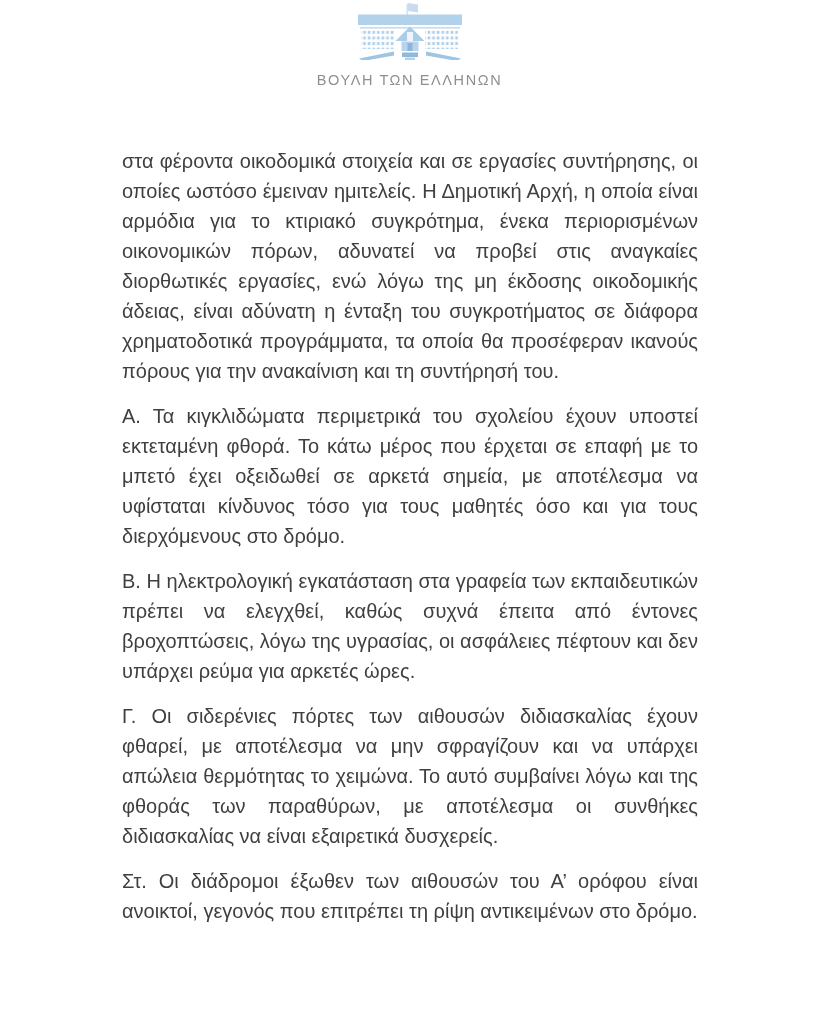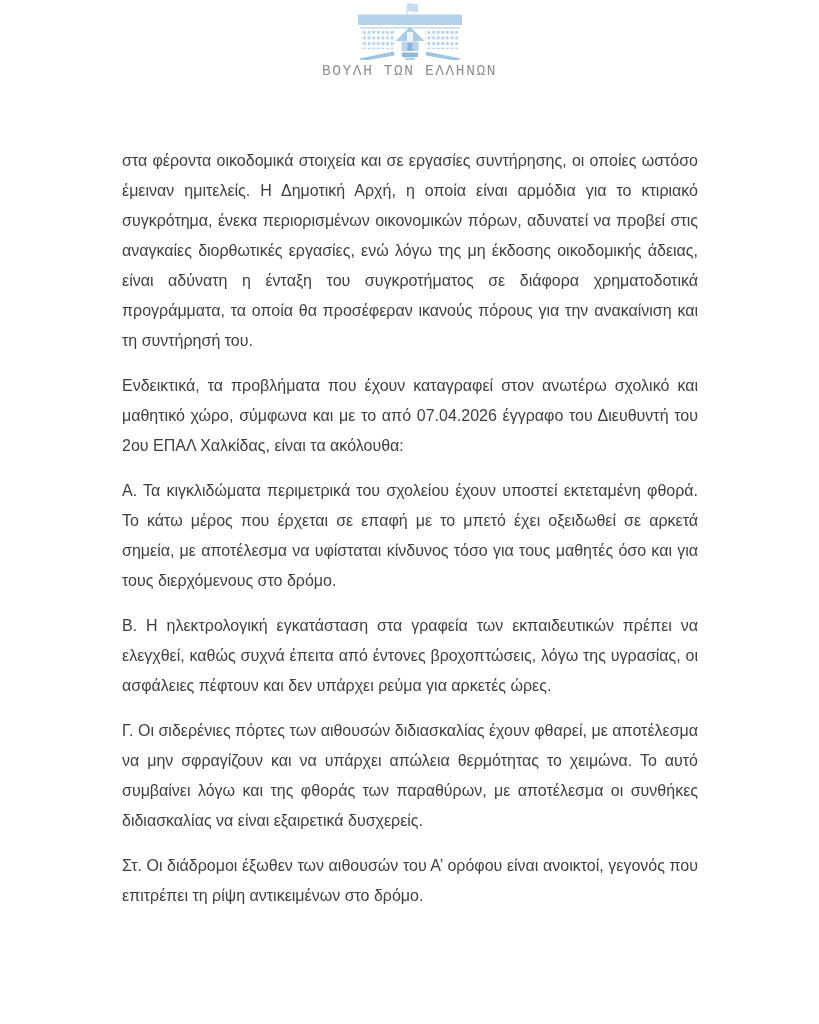--- a/index.html
+++ b/index.html
@@ -20,36 +20,36 @@
     top: 2px;
     left: 0;
     width: 819px;
     text-align: center;
   }
   .logo {
     display: block;
     margin: 0 auto;
   }
   .org-title {
-    margin-top: 3px;
-    font-family: Liberation Mono, monospace;
+    margin-top: 12px;
+    font-family: Liberation Sans, sans-serif;
     font-size: 14.5px;
     letter-spacing: 1.6px;
     color: #8f8f8f;
     white-space: nowrap;
   }
   .content {
     position: absolute;
     top: 146px;
     left: 122px;
     width: 576px;
   }
   .doc-par {
     margin: 0 0 15px 0;
-    font-size: 16px;
+    font-size: 20px;
     line-height: 30px;
     color: #3f3f3f;
     text-align: justify;
     text-justify: inter-word;
   }
 </style>
 </head>
 <body>
 
 <div class="page">
@@ -81,20 +81,19 @@
       <polygon points="1,56.5 36,49.5 36,53.5 5,59" fill="#9ec5e2"></polygon>
       <polygon points="68,49.5 103,56.5 99,59 68,53.5" fill="#9ec5e2"></polygon>
       <rect x="44" y="50.5" width="16" height="4.5" fill="#8fb8dc"></rect>
       <rect x="47" y="55.5" width="10" height="2.5" fill="#b2d2ec"></rect>
     </svg>
     <div class="org-title">ΒΟΥΛΗ ΤΩΝ ΕΛΛΗΝΩΝ</div>
   </div>
 
   <div class="content">
     <p class="doc-par">στα φέροντα οικοδομικά στοιχεία και σε εργασίες συντήρησης, οι οποίες ωστόσο έμειναν ημιτελείς. Η Δημοτική Αρχή, η οποία είναι αρμόδια για το κτιριακό συγκρότημα, ένεκα περιορισμένων οικονομικών πόρων, αδυνατεί να προβεί στις αναγκαίες διορθωτικές εργασίες, ενώ λόγω της μη έκδοσης οικοδομικής άδειας, είναι αδύνατη η ένταξη του συγκροτήματος σε διάφορα χρηματοδοτικά προγράμματα, τα οποία θα προσέφεραν ικανούς πόρους για την ανακαίνιση και τη συντήρησή του.</p>
-    <p class="doc-par">Ενδεικτικά, τα προβλήματα που έχουν καταγραφεί στον ανωτέρω σχολικό και μαθητικό χώρο, σύμφωνα και με το από 07.04.2026 έγγραφο του Διευθυντή του 2ου ΕΠΑΛ Χαλκίδας, είναι τα ακόλουθα:</p>
     <p class="doc-par">Α. Τα κιγκλιδώματα περιμετρικά του σχολείου έχουν υποστεί εκτεταμένη φθορά. Το κάτω μέρος που έρχεται σε επαφή με το μπετό έχει οξειδωθεί σε αρκετά σημεία, με αποτέλεσμα να υφίσταται κίνδυνος τόσο για τους μαθητές όσο και για τους διερχόμενους στο δρόμο.</p>
     <p class="doc-par">Β. Η ηλεκτρολογική εγκατάσταση στα γραφεία των εκπαιδευτικών πρέπει να ελεγχθεί, καθώς συχνά έπειτα από έντονες βροχοπτώσεις, λόγω της υγρασίας, οι ασφάλειες πέφτουν και δεν υπάρχει ρεύμα για αρκετές ώρες.</p>
     <p class="doc-par">Γ. Οι σιδερένιες πόρτες των αιθουσών διδιασκαλίας έχουν φθαρεί, με αποτέλεσμα να μην σφραγίζουν και να υπάρχει απώλεια θερμότητας το χειμώνα. Το αυτό συμβαίνει λόγω και της φθοράς των παραθύρων, με αποτέλεσμα οι συνθήκες διδιασκαλίας να είναι εξαιρετικά δυσχερείς.</p>
     <p class="doc-par">Στ. Οι διάδρομοι έξωθεν των αιθουσών του Α’ ορόφου είναι ανοικτοί, γεγονός που επιτρέπει τη ρίψη αντικειμένων στο δρόμο.</p>
   </div>
 
 </div>
 
 </body></html>

